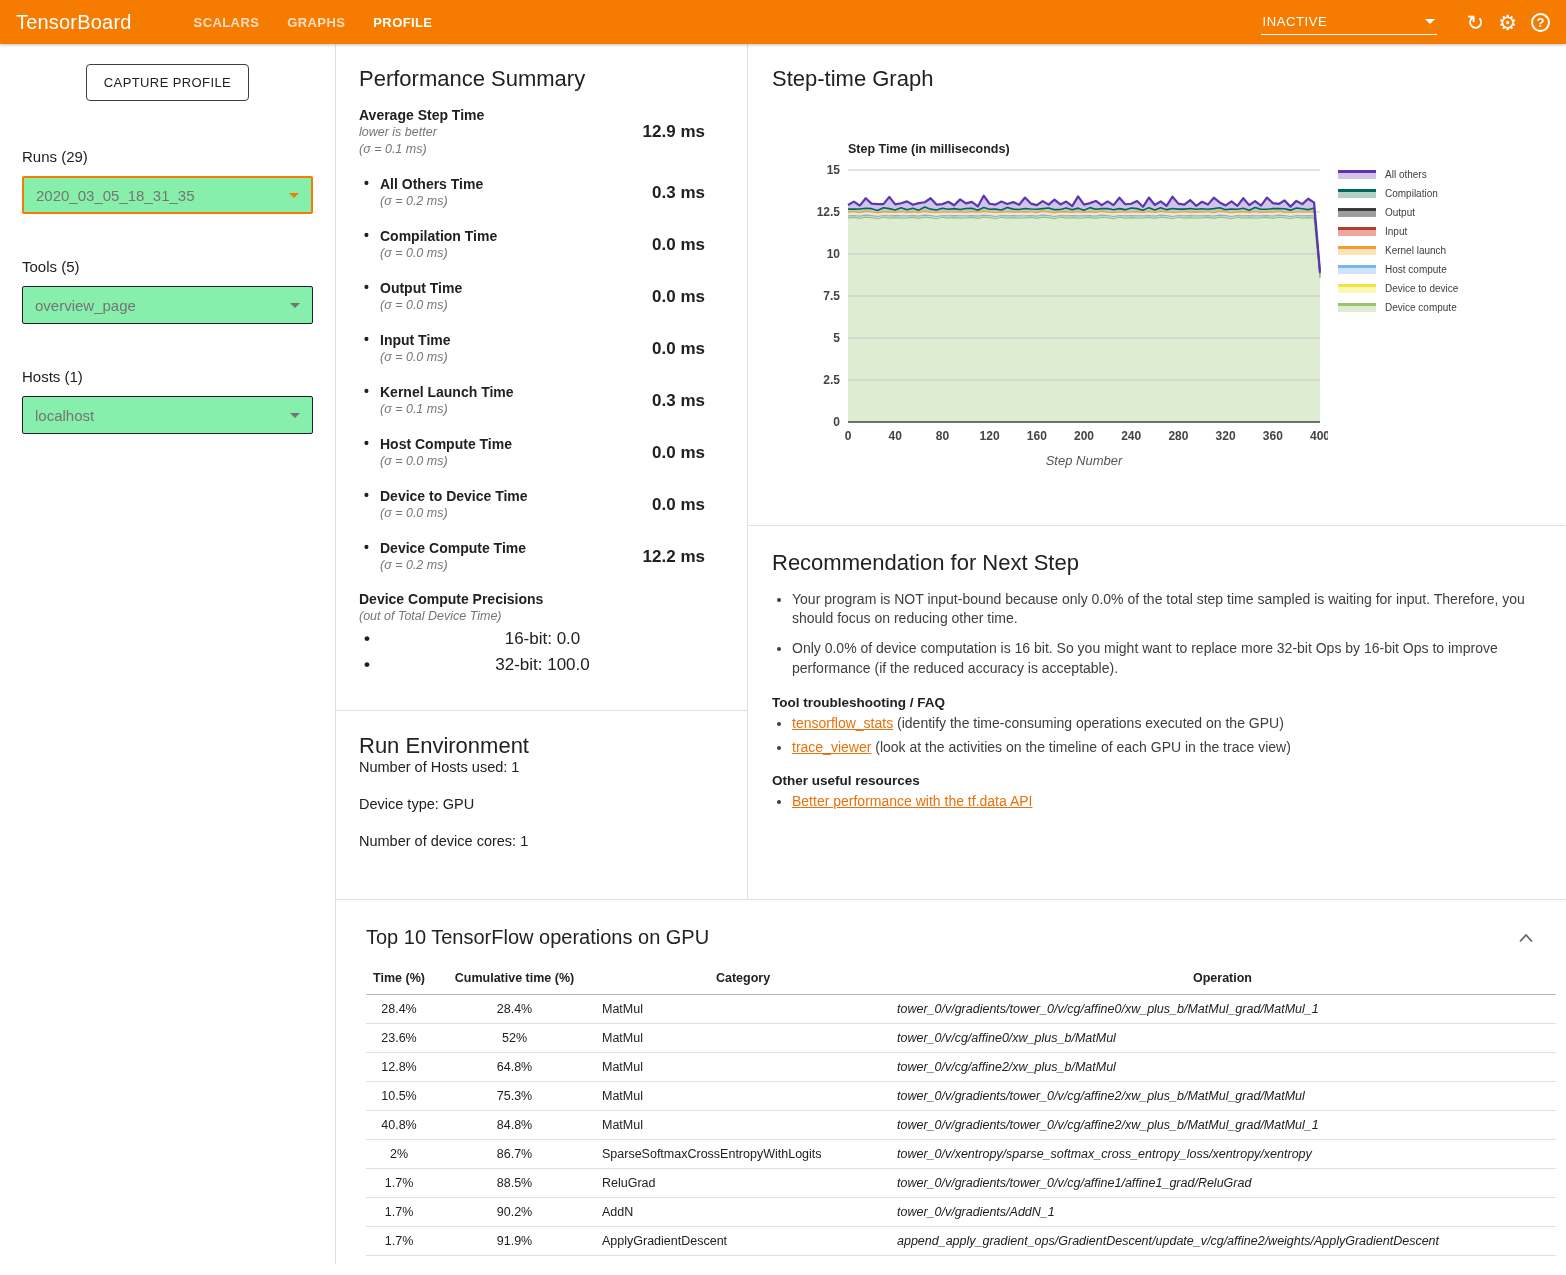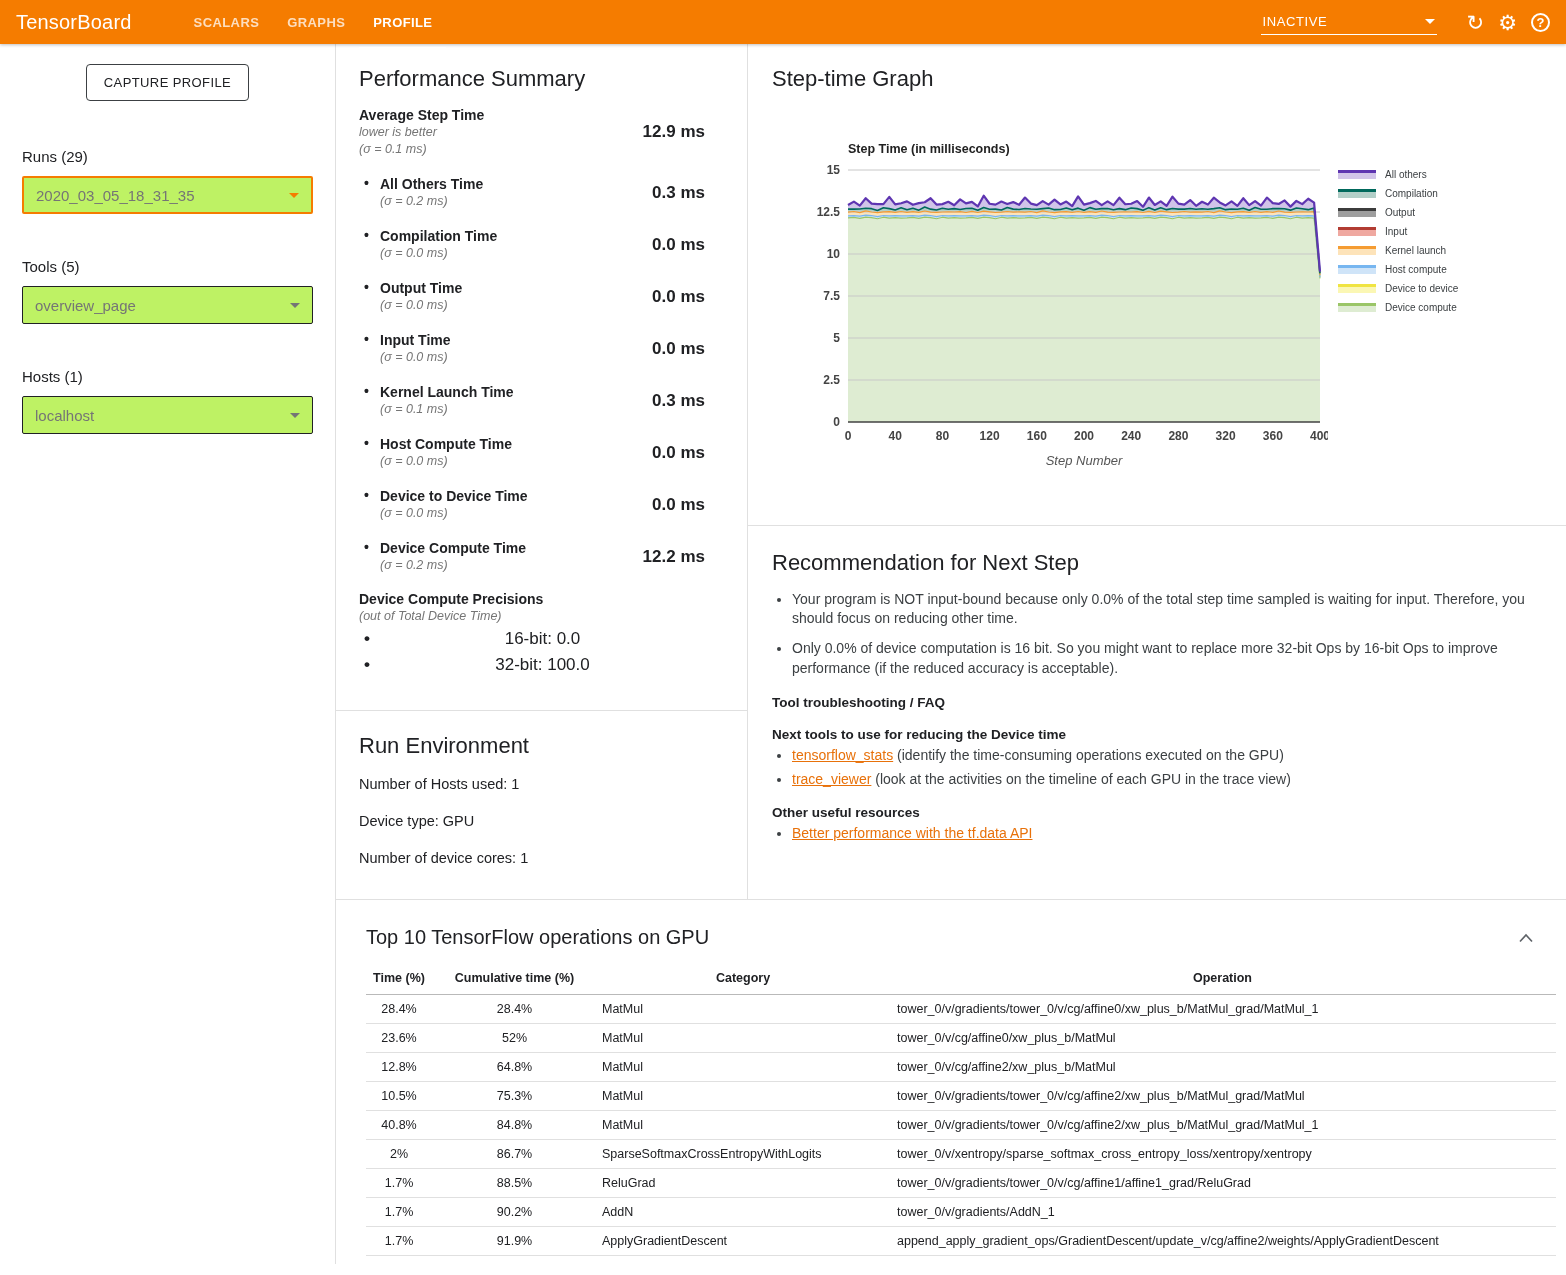--- a/index.html
+++ b/index.html
@@ -34,21 +34,21 @@
   
   .capture-btn { display:block; margin:20px auto 0; background:#fff; border:1px solid #3c4043;
     border-radius:4px; padding:10px 17px; font-size:13px; letter-spacing:.4px; color:#202124;
     font-family:inherit; cursor:pointer; }
   .sb-group { margin:0 22px; }
   .sb-label { font-size:15px; color:#202124; }
   .sb-g1 .sb-label { margin-top:47px; }
   .sb-g2 .sb-label, .sb-g3 .sb-label { margin-top:44px; }
   .sb-select { margin-top:11px; height:38px; border:1px solid #202124; border-radius:2px;
     display:flex; align-items:center; justify-content:space-between; padding:0 12px;
-    font-size:15px; color:#757575; cursor:pointer; background:#bef264; }
+    font-size:15px; color:#757575; cursor:pointer; background:#86efac; }
   .sb-select .caret { border-top-color:#757575; }
   .sb-select.hl { border:2px solid #f57c00; }
   .sb-select.hl .caret { border-top-color:#f57c00; }
 
   
   h1.sec { font-size:22px; font-weight:400; color:#202124; margin:0; line-height:26px; }
   .perf { height:666px; padding:22px 42px 0 23px; }
   #metrics { margin-top:14px; }
   .metric { display:flex; justify-content:space-between; align-items:center; margin-bottom:17px; }
   .m-label { font-size:14px; font-weight:700; line-height:18px; }
@@ -57,21 +57,21 @@
   .metric.b .m-text { padding-left:21px; position:relative; }
   .metric.b .m-text::before { content:"•"; position:absolute; left:5px; top:0; font-size:14px; font-weight:700; }
   .p-title { font-size:14px; font-weight:700; margin-top:1px; }
   .p-sub { font-size:12.5px; font-style:italic; color:#757575; margin-top:2px; }
   .p-item { font-size:17px; padding-left:21px; position:relative; margin-top:6px;text-align:center; }
   .p-item::before { content:"•"; position:absolute; left:5px; top:0; font-weight:700; }
 
   
   .runenv { padding:22px 23px 0; }
   .runenv p { font-size:14.5px; margin:0 0 20px; line-height:17px; }
-  .runenv p:first-of-type { margin-top:17px; }
+  .runenv p:first-of-type { }
 
   
   .graph-sec { height:481px; padding:22px 0 0 24px; overflow:hidden; }
   .chart-title { margin:50px 0 6px 76px; font-size:12.5px; font-weight:700; color:#222; }
   .chart-row { display:flex; margin-left:36px; }
   #chart { width:520px; height:312px; flex:none; }
   #chart text.tick { font-size:12px; font-weight:700; fill:#444; }
   #chart text.xlab { font-size:13px; font-style:italic; fill:#555; }
   #legend { margin:7px 0 0 10px; }
   .lg-item { display:flex; align-items:center; margin-bottom:8px; }
@@ -91,21 +91,21 @@
   .table-sec { padding:0 10px 0 30px; }
   .table-head { display:flex; justify-content:space-between; align-items:center; margin-top:26px; }
   .table-head h2 { font-size:20px; font-weight:400; margin:0; color:#202124; }
   .chev { margin-right:22px; cursor:pointer; display:flex; }
   table { width:100%; border-collapse:collapse; margin-top:17px; table-layout:fixed; }
   th { font-size:12.5px; font-weight:700; color:#202124; padding:5px 0 9px; border-bottom:1px solid #b9b9b9; text-align:center; }
   td { font-size:12.5px; color:#202124; height:29px; border-bottom:1px solid #e0e0e0; padding:0;
     overflow:hidden; white-space:nowrap; }
   td.c { text-align:center; }
   td.cat { padding-left:5px; }
-  td.op { padding-left:8px; }
+  td.op { padding-left:8px;font-style:italic; }
 </style>
 </head>
 <body>
 
 <div class="app">
 
   <header class="topbar">
     <div class="logo">TensorBoard</div>
     <nav class="tabs" id="tabs">
         <div class="tab">SCALARS</div>
@@ -328,21 +328,20 @@
           </div>
           <div class="divider-h"></div>
           <div class="rec">
             <h1 class="sec">Recommendation for Next Step</h1>
             <ul class="rec-bullets" id="rec-bullets">
                 <li>Your program is NOT input-bound because only 0.0% of the total step time sampled is waiting for input. Therefore, you should focus on reducing other time.</li>
                 <li>Only 0.0% of device computation is 16 bit. So you might want to replace more 32-bit Ops by 16-bit Ops to improve performance (if the reduced accuracy is acceptable).</li>
               </ul>
             <div id="rec-sections">
                 <div class="rec-h">Tool troubleshooting / FAQ</div>
-                <div class="rec-h">Next tools to use for reducing the Device time</div>
                 <ul class="rec-list">
                   <li><a class="rec-link">tensorflow_stats</a><span> (identify the time-consuming operations executed on the GPU)</span></li>
                   <li><a class="rec-link">trace_viewer</a><span> (look at the activities on the timeline of each GPU in the trace view)</span></li>
                 </ul>
                 <div class="rec-h">Other useful resources</div>
                 <ul class="rec-list">
                   <li><a class="rec-link">Better performance with the tf.data API</a></li>
                 </ul>
               </div>
           </div>

